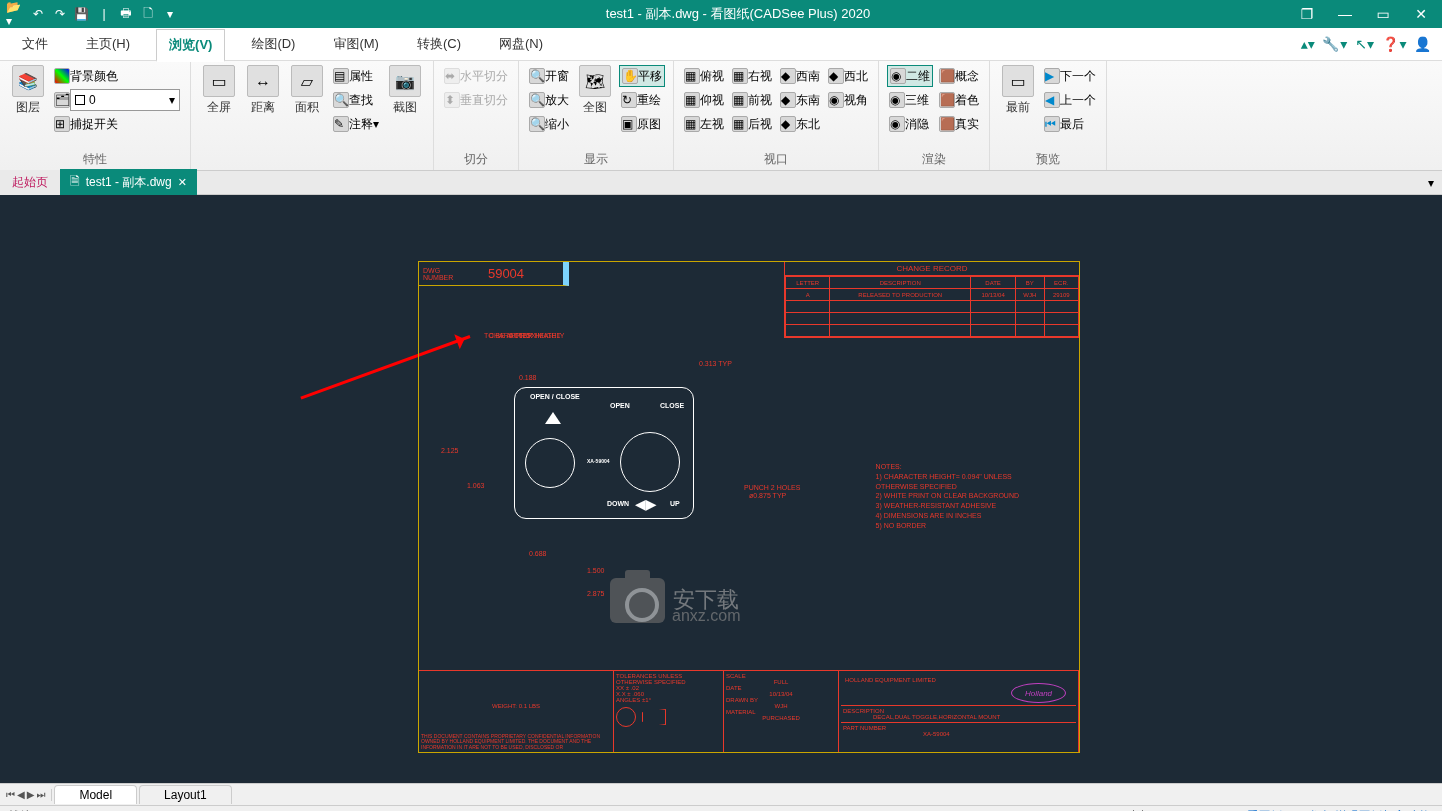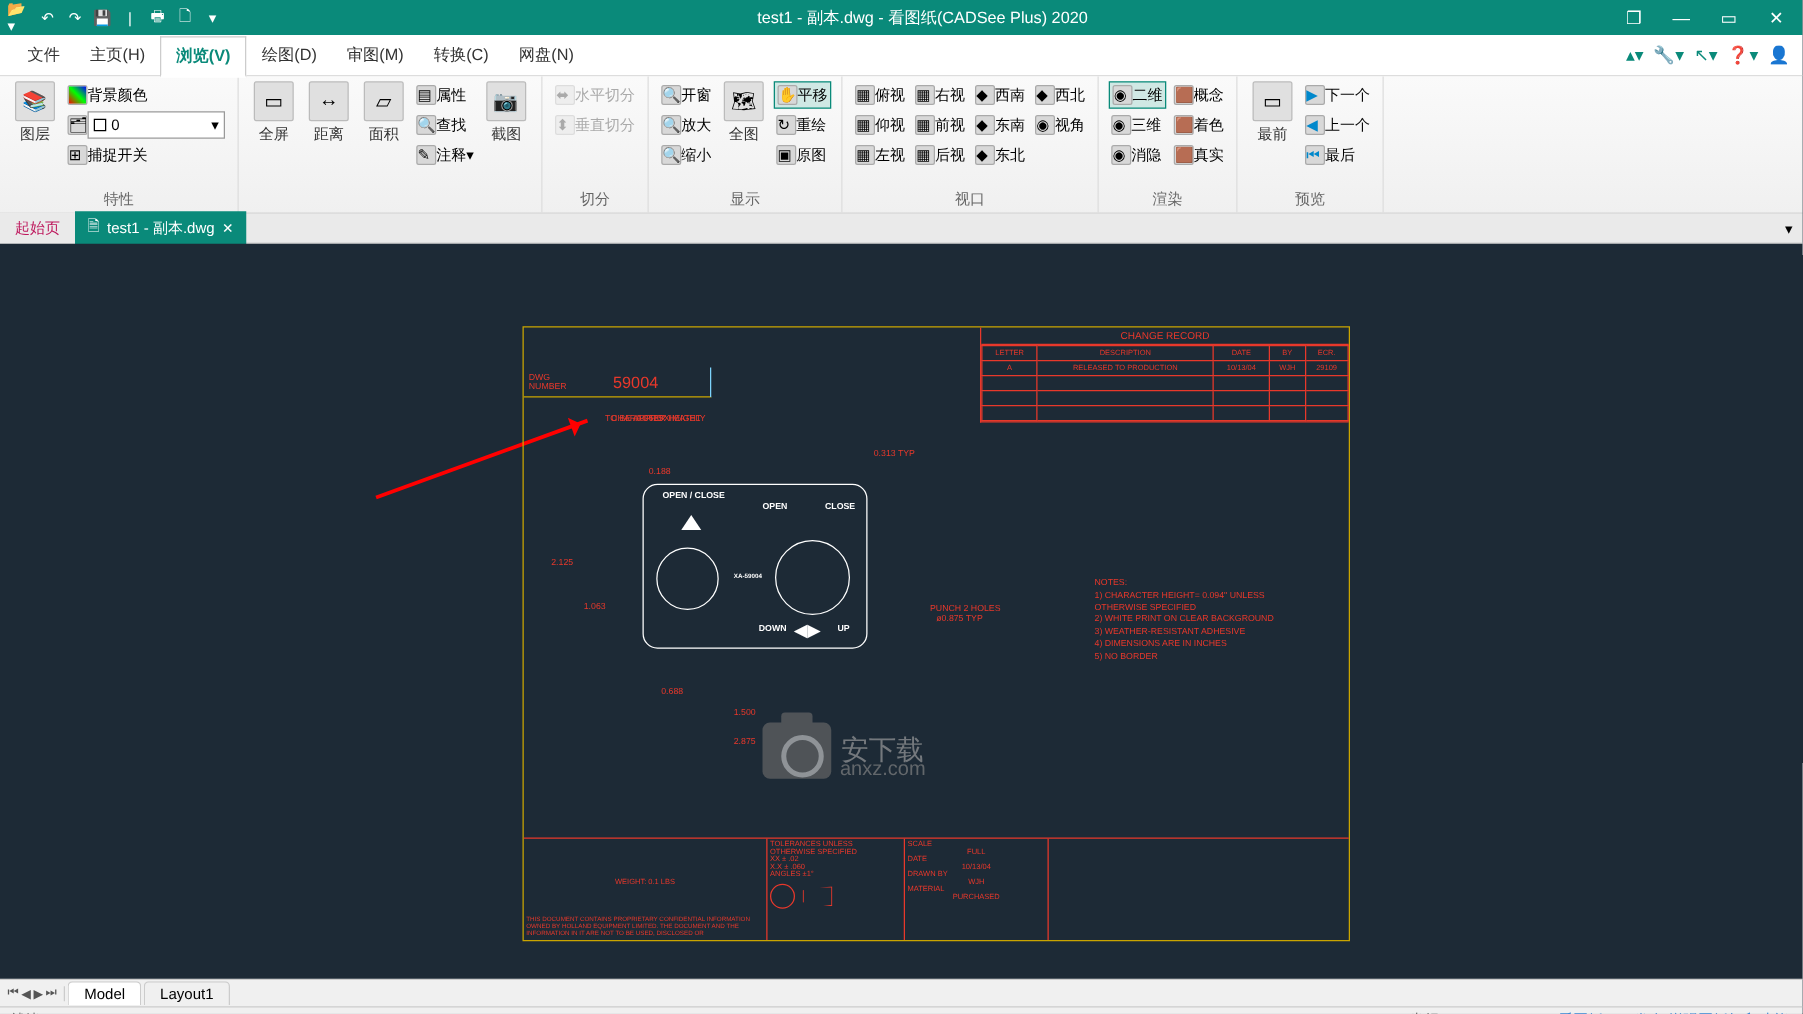--- a/index.html
+++ b/index.html
@@ -5,21 +5,21 @@
 * { margin: 0; padding: 0; box-sizing: border-box; font-family: "Microsoft YaHei", Arial, sans-serif; }
 body { background: #fff; overflow: hidden; width: 1442px; height: 811px; }
 
 .titlebar { height: 28px; background: #0a8a7a; display: flex; align-items: center; color: #fff; font-size: 12px; }
 .titlebar .qat { display: flex; gap: 2px; padding: 0 6px; align-items: center; }
 .titlebar .qat span { width: 20px; height: 20px; display: inline-flex; align-items: center; justify-content: center; cursor: pointer; }
 .titlebar .title { flex: 1; text-align: center; font-size: 13px; }
 .titlebar .winctl { display: flex; align-items: center; gap: 4px; padding-right: 4px; }
 .titlebar .winctl span { width: 34px; height: 22px; display: inline-flex; align-items: center; justify-content: center; cursor: pointer; font-size: 14px; }
 
-.menubar { height: 30px; background: #fff; border-bottom: 1px solid #ddd; display: flex; align-items: center; padding: 16px 10px; gap: 0; font-size: 13px; position: relative; text-align: right; }
+.menubar { height: 30px; background: #fff; border-bottom: 1px solid #ddd; display: flex; align-items: center; padding: 16px 10px; gap: 14px; font-size: 13px; position: relative; text-align: right; }
 .menubar .tab { padding: 6px 12px; cursor: pointer; color: #333; }
 .menubar .tab.active { background: #fff; color: #0a8a7a; font-weight: bold; border: 1px solid #ccc; border-bottom: 2px solid #fff; position: relative; top: 1px; }
 .menubar .right-icons { margin-left: auto; display: flex; gap: 8px; align-items: center; }
 .menubar .right-icons span { cursor: pointer; font-size: 14px; }
 
 .ribbon { height: 110px; background: linear-gradient(#fafafa,#f0f0f0); border-bottom: 1px solid #ccc; display: flex; font-size: 12px; }
 .group { border-right: 1px solid #ddd; padding: 4px 8px 2px 8px; display: flex; flex-direction: column; }
 .group .body { flex: 1; display: flex; gap: 4px; align-items: flex-start; }
 .group .label { text-align: center; color: #666; font-size: 12px; padding-top: 2px; }
 .bigbtn { display: flex; flex-direction: column; align-items: center; width: 40px; cursor: pointer; gap: 2px; }
@@ -36,21 +36,21 @@
 .tabbar .start { padding: 4px 12px; background: #eaeaea; color: #be185d; cursor: pointer; }
 .tabbar .filetab { padding: 3px 10px; background: #0a8a7a; color: #fff; display: flex; align-items: center; gap: 6px; cursor: pointer; }
 .tabbar .filetab .x { cursor: pointer; font-size: 11px; }
 .tabbar .drop { margin-left: auto; padding: 0 8px; cursor: pointer; }
 
 .canvas { position: relative; height: 588px; background: #1d2a36; overflow: hidden; }
 .arrow { position: absolute; top: 140px; left: 290px; width: 180px; height: 3px; background: red; transform: rotate(-20deg); transform-origin: right center; }
 .arrow::after { content: ""; position: absolute; right: -2px; top: -6px; border: 8px solid transparent; border-left-color: red; }
 
 .dwg { position: absolute; left: 418px; top: 66px; width: 662px; height: 492px; border: 1px solid #caa500; font-size: 8px; color: #e8382b; }
-.dwg .hdr { position: absolute; top: 0; left: 0; width: 150px; height: 24px; border-right: 1px solid #7dd3fc; border-bottom: 1px solid #caa500; display: flex; align-items: center; margin-top: 32px; }
+.dwg .hdr { position: absolute; top: 0; left: 0; width: 150px; height: 24px; border-right: 6px solid #7dd3fc; border-bottom: 1px solid #caa500; display: flex; align-items: center; }
 .dwg .hdr .num { color: #e8382b; padding-left: 4px; width: 30px; font-size: 7px; }
 .dwg .hdr .val { color: #e8382b; font-size: 13px; flex: 1; text-align: center; }
 .dwg .chgrec { position: absolute; top: 0; right: 0; width: 295px; border-left: 1px solid #e8382b; border-bottom: 1px solid #e8382b; font-size: 7px; }
 .dwg .chgrec .title { text-align: center; color: #e8382b; padding: 2px 0; border-bottom: 1px solid #e8382b; font-size: 8px; }
 .dwg .chgrec table { width: 100%; border-collapse: collapse; }
 .dwg .chgrec td { border: 1px solid #e8382b; padding: 1px 2px; font-size: 6px; color: #e8382b; text-align: center; height: 12px; }
 
 .sketch { position: absolute; left: 10px; top: 70px; width: 420px; height: 280px; }
 .sketch .note { color: #e8382b; font-size: 7px; text-align: center; position: absolute; }
 .sketch .dim { color: #e8382b; font-size: 7px; position: absolute; }
@@ -67,21 +67,21 @@
 .watermark { position: absolute; left: 610px; top: 370px; width: 220px; height: 70px; opacity: 0.65; color: #888; display: flex; align-items: center; gap: 8px; pointer-events: none; }
 .watermark .cam { width: 55px; height: 45px; background: #6a6a6a; border-radius: 6px; position: relative; }
 .watermark .cam::before { content: ""; position: absolute; top: -8px; left: 15px; width: 25px; height: 10px; background: #6a6a6a; border-radius: 3px 3px 0 0; }
 .watermark .cam::after { content: ""; position: absolute; top: 10px; left: 15px; width: 26px; height: 26px; border: 4px solid #ccc; border-radius: 50%; }
 .watermark .txt { font-size: 22px; color: #a3a3a3; }
 .watermark .dom { position: absolute; left: 62px; top: 42px; font-size: 16px; color: #888; }
 
 .layouttabs { height: 22px; background: #f0f0f0; border-top: 1px solid #ccc; display: flex; align-items: center; font-size: 12px; }
 .layouttabs .nav { display: flex; gap: 2px; padding: 0 6px; border-right: 1px solid #ccc; }
 .layouttabs .nav span { cursor: pointer; color: #555; font-size: 10px; }
-.layouttabs .lt { padding: 2px 12px; border: 1px solid #ccc; border-bottom: none; background: #fff; cursor: pointer; margin-left: 2px; border-radius: 4px 4px 0 0; }
+.layouttabs .lt { padding: 2px 24px; border: 1px solid #ccc; border-bottom: none; background: #fff; cursor: pointer; margin-left: 2px; border-radius: 4px 4px 0 0; }
 .layouttabs .lt.inactive { background: #f0f0f0; }
 
 .statusbar { height: 22px; background: #f0f0f0; border-top: 1px solid #ccc; display: flex; align-items: center; font-size: 12px; padding: 0 8px; }
 .statusbar .ready { color: #333; }
 .statusbar .right { margin-left: auto; display: flex; gap: 12px; align-items: center; }
 .statusbar .coord { color: #333; }
 .statusbar .link { color: #0066cc; text-decoration: underline; cursor: pointer; }
 </style>
 </head>
 <body>
@@ -478,20 +478,26 @@
       <div style="width:115px">
         <div><span>SCALE</span></div>
           <div style="text-align:center">FULL</div>
         <div><span>DATE</span></div>
           <div style="text-align:center">10/13/04</div>
         <div><span>DRAWN BY</span></div>
           <div style="text-align:center">WJH</div>
         <div><span>MATERIAL</span></div>
           <div style="text-align:center">PURCHASED</div>
       </div>
+      <div style="flex:1;position:relative">
+        <div style="padding:4px">HOLLAND EQUIPMENT LIMITED</div>
+        <div class="brand">Holland</div>
+        <div style="border-top:1px solid #e8382b;padding:2px;margin-top:18px"><span>DESCRIPTION</span><br><span style="padding-left:30px">DECAL,DUAL TOGGLE,HORIZONTAL MOUNT</span></div>
+        <div style="border-top:1px solid #e8382b;padding:2px"><span>PART NUMBER</span><br><span style="padding-left:80px">XA-59004</span></div>
+      </div>
     </div>
   </div>
 
   <div class="watermark">
     <div class="cam"></div>
     <div class="txt">安下载</div>
     <div class="dom">anxz.com</div>
   </div>
 </div>
 

